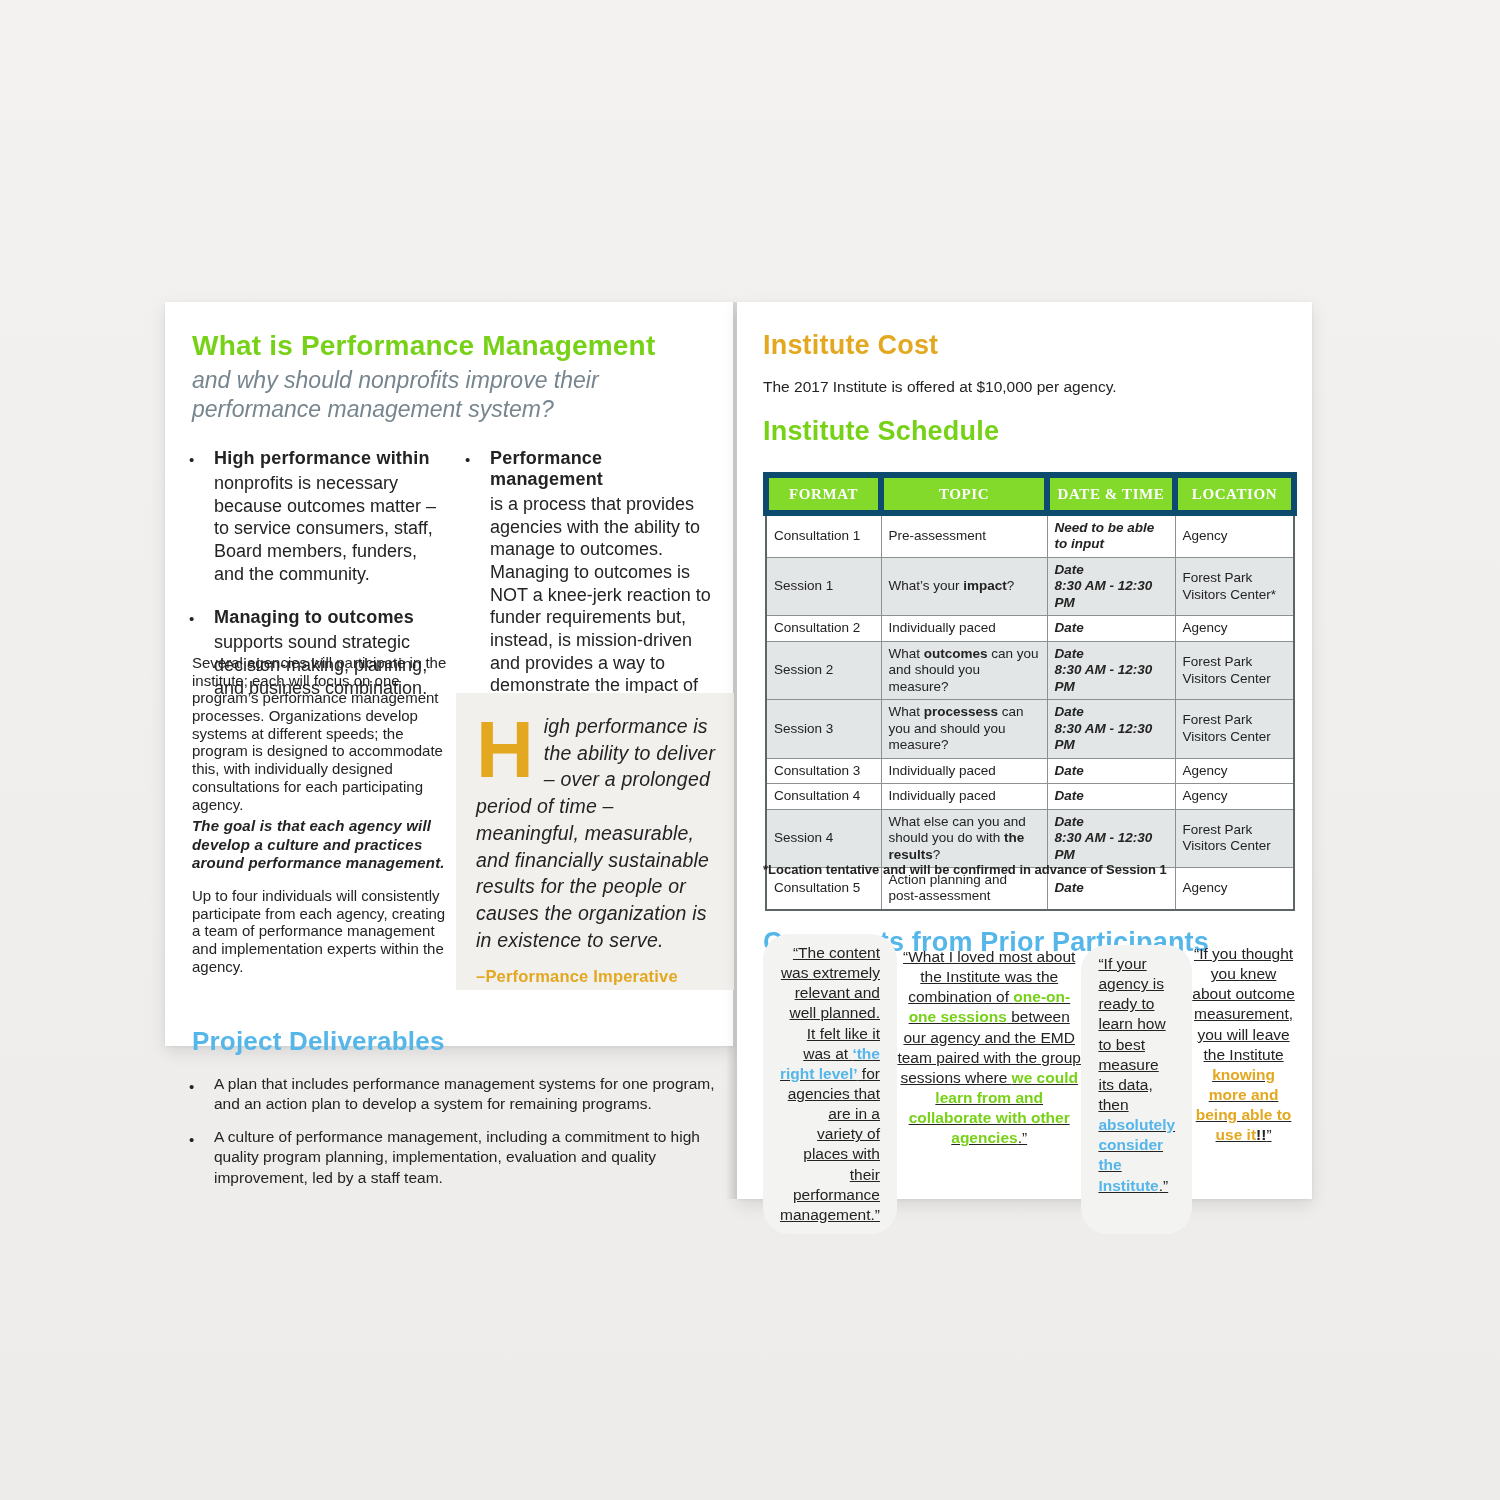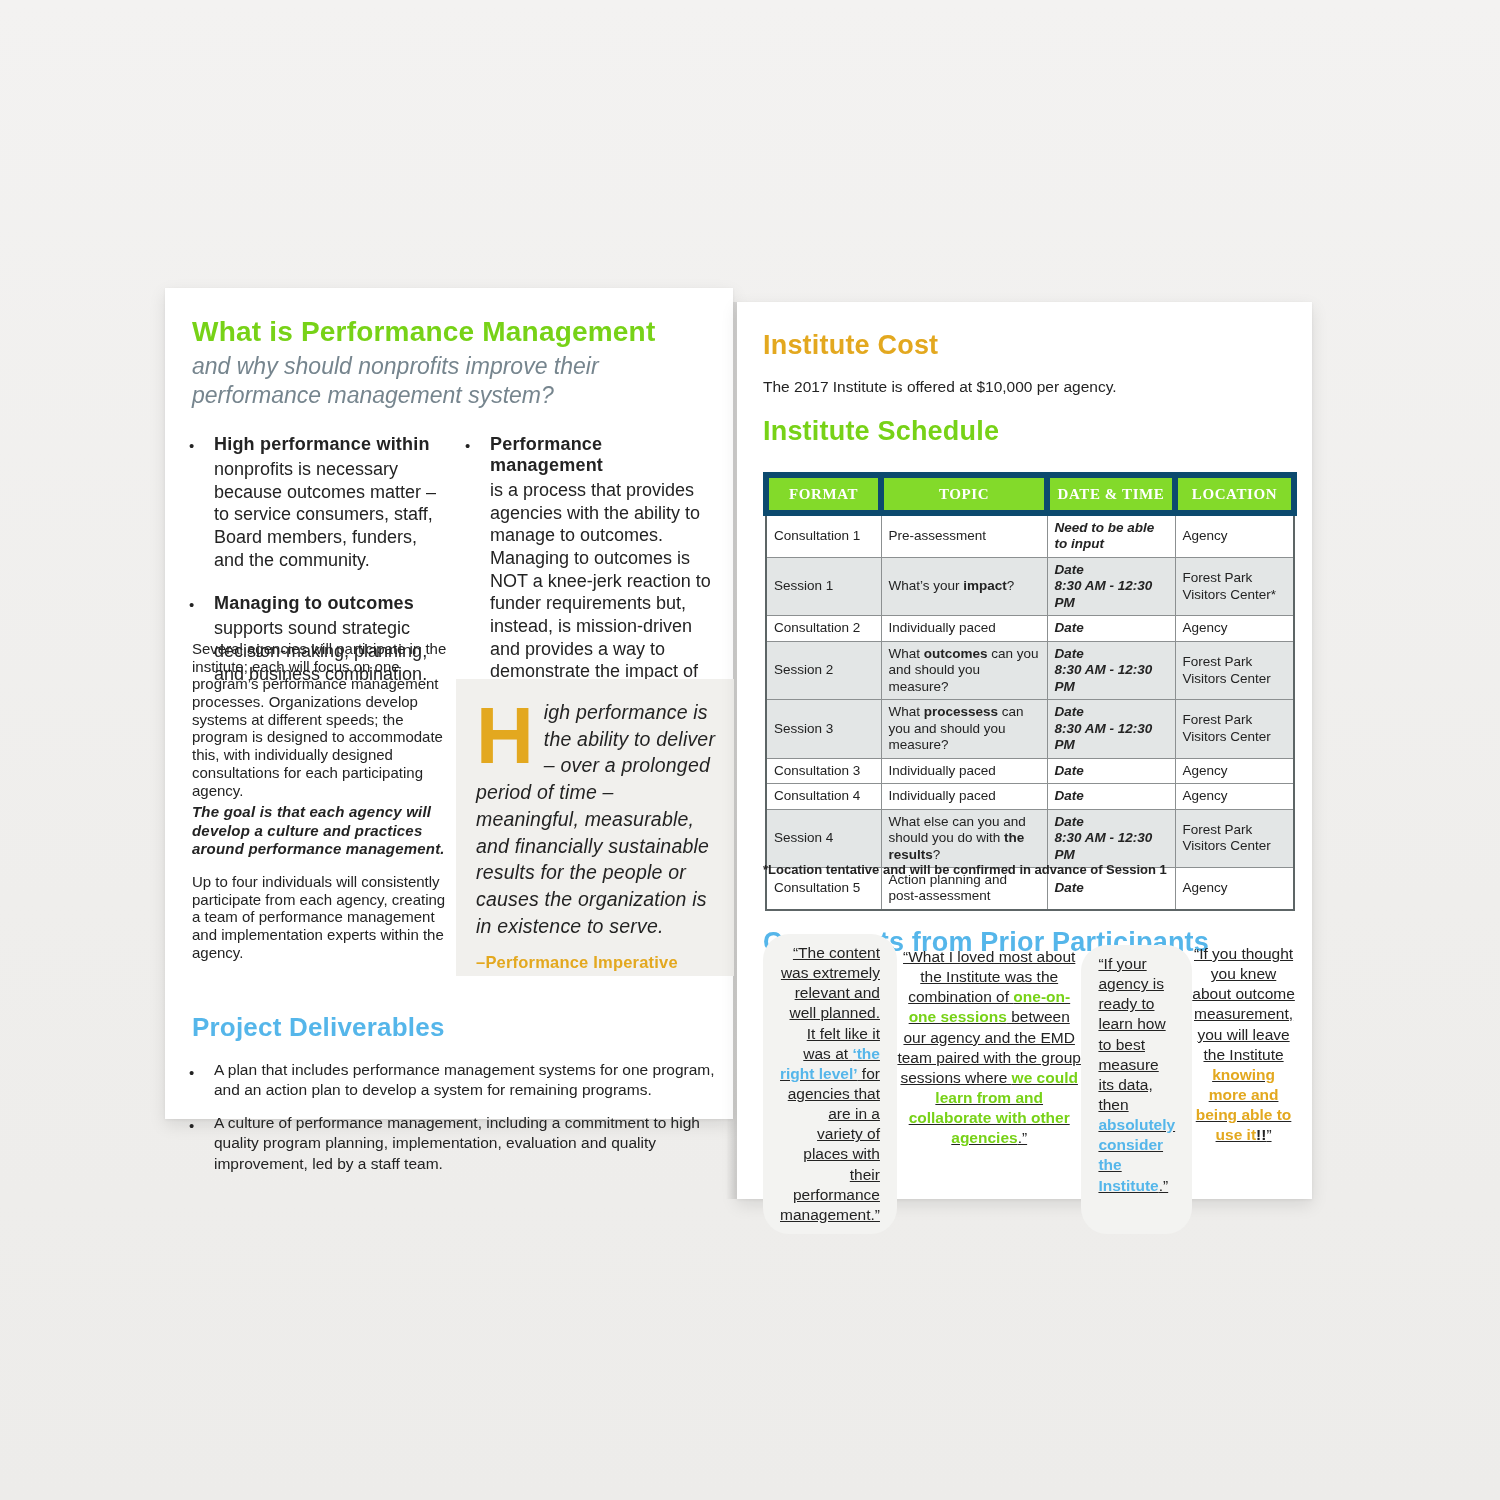--- a/index.html
+++ b/index.html
@@ -2,21 +2,21 @@
 <html style="--green: #77d217; --green_table: #83da2a; --gold: #e3a81f; --blue: #55b6ea; --gray_subtitle: #76858e; --row_gray: #e3e6e6; --bubble_gray: #f3f3f1; --quotebox_gray: #f1f0ed;"><head>
 <meta charset="utf-8">
 <style>
   html,body{margin:0;padding:0;}
   body{
     width:1500px;height:1500px;overflow:hidden;position:relative;
     background:linear-gradient(180deg,#f3f2f1 0%,#efeeec 60%,#edecea 100%);
     font-family:"Liberation Sans",sans-serif;color:#232323;
   }
   .page{position:absolute;background:#ffffff;box-shadow:0 6px 16px rgba(0,0,0,.10),0 1px 3px rgba(0,0,0,.06);}
-  #left-page{left:165px;top:288px;width:568px;height:831px;}
+  #left-page{left:165px;top:302px;width:568px;height:744px;}
   #right-page{left:737px;top:302px;width:575px;height:897px;}
   .fold{position:absolute;left:726px;top:302px;width:18px;height:897px;
     background:linear-gradient(90deg,rgba(0,0,0,0) 0%,rgba(0,0,0,.10) 50%,rgba(0,0,0,0) 100%);}
   .abs{position:absolute;}
 
   
   .lp-title{left:27px;top:28px;font-size:28px;font-weight:bold;color:var(--green,#77d217);letter-spacing:.2px;}
   .lp-subtitle{left:27px;top:64px;width:460px;font-size:23px;font-style:italic;color:var(--gray_subtitle,#76858e);line-height:1.26;}
   .lp-bullets{left:24px;top:146px;width:524px;display:flex;gap:22px;}
   .bul-col{display:flex;flex-direction:column;gap:22px;}

